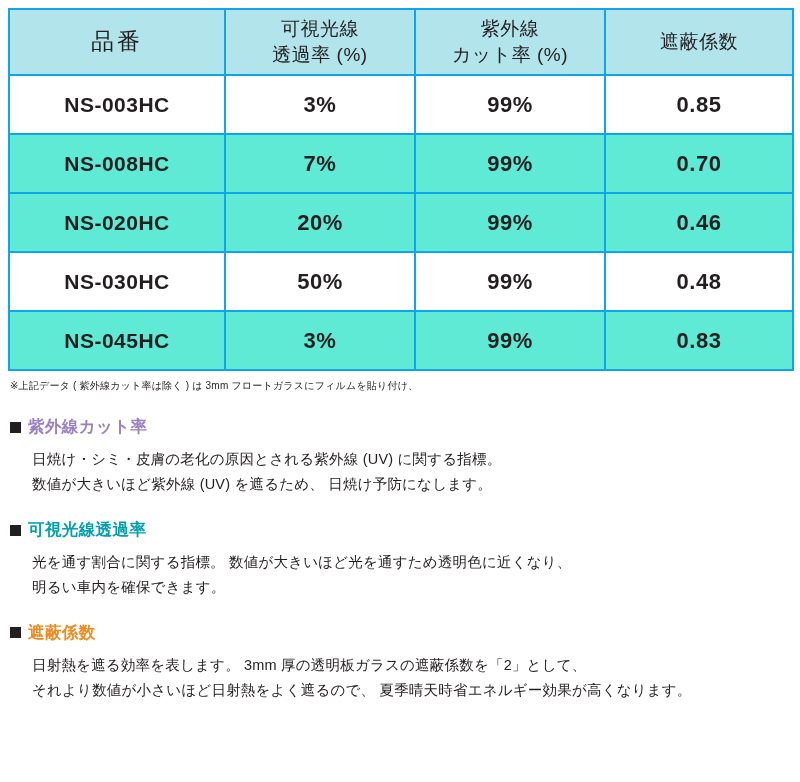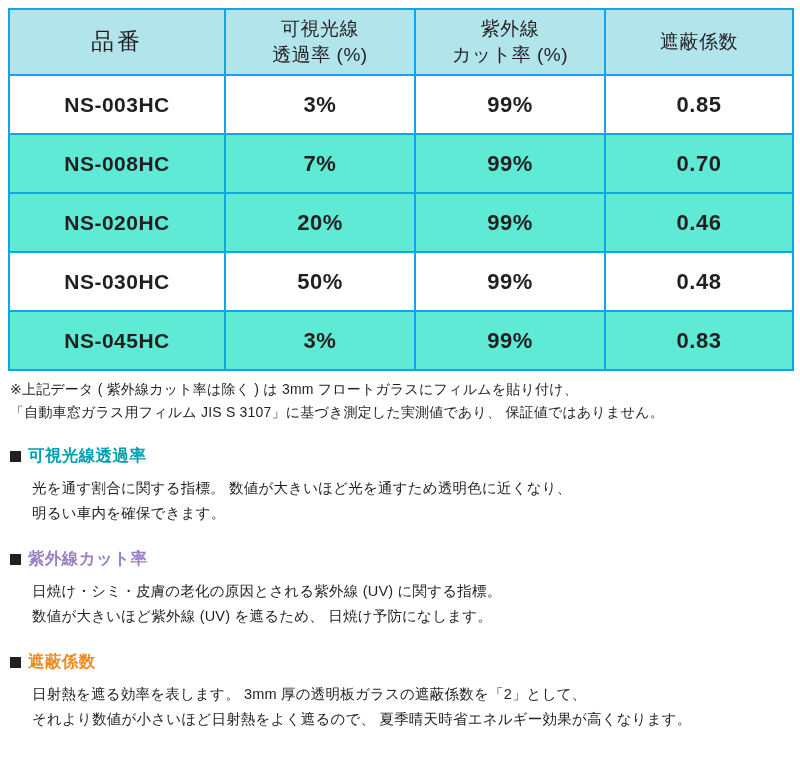--- a/index.html
+++ b/index.html
@@ -65,21 +65,21 @@
   table.spec tbody tr.alt td {
     background: #5eead4;
   }
   table.spec tbody tr.plain td {
     background: #ffffff;
   }
 
   
   .notes {
     margin: 7px 10px 0 10px;
-    font-size: 14px;
+    font-size: 10px;
     line-height: 1.62;
     color: #231f20;
     letter-spacing: 0.2px;
   }
 
   
   .sections {
     margin: 22px 10px 0 10px;
   }
   .section {
@@ -169,50 +169,49 @@
         <td class="model">NS-045HC</td>
         <td>3%</td>
         <td>99%</td>
         <td>0.83</td>
       </tr>
     </tbody>
   </table>
 
   <div class="notes">
     <div>※上記データ ( 紫外線カット率は除く ) は 3mm フロートガラスにフィルムを貼り付け、</div>
-    <div>「自動車窓ガラス用フィルム JIS S 3107」に基づき測定した実測値であり、 保証値ではありません。</div>
   </div>
 
   <div class="sections">
+
+    <div class="section">
+      <div class="sec-head">
+        <span class="sec-bullet"></span>
+        <span style="color:#9b7fc4">紫外線カット率</span>
+      </div>
+      <div class="sec-body">
+        <div>日焼け・シミ・皮膚の老化の原因とされる紫外線 (UV) に関する指標。</div>
+        <div>数値が大きいほど紫外線 (UV) を遮るため、 日焼け予防になします。</div>
+      </div>
+    </div>
 
     <div class="section">
       <div class="sec-head">
         <span class="sec-bullet"></span>
         <span style="color:#00a0b0">可視光線透過率</span>
       </div>
       <div class="sec-body">
         <div>光を通す割合に関する指標。 数値が大きいほど光を通すため透明色に近くなり、</div>
         <div>明るい車内を確保できます。</div>
       </div>
     </div>
 
     <div class="section">
       <div class="sec-head">
         <span class="sec-bullet"></span>
-        <span style="color:#9b7fc4">紫外線カット率</span>
-      </div>
-      <div class="sec-body">
-        <div>日焼け・シミ・皮膚の老化の原因とされる紫外線 (UV) に関する指標。</div>
-        <div>数値が大きいほど紫外線 (UV) を遮るため、 日焼け予防になします。</div>
-      </div>
-    </div>
-
-    <div class="section">
-      <div class="sec-head">
-        <span class="sec-bullet"></span>
         <span style="color:#f08a1e">遮蔽係数</span>
       </div>
       <div class="sec-body">
         <div>日射熱を遮る効率を表します。 3mm 厚の透明板ガラスの遮蔽係数を「2」として、</div>
         <div>それより数値が小さいほど日射熱をよく遮るので、 夏季晴天時省エネルギー効果が高くなります。</div>
       </div>
     </div>
 
   </div>
 

